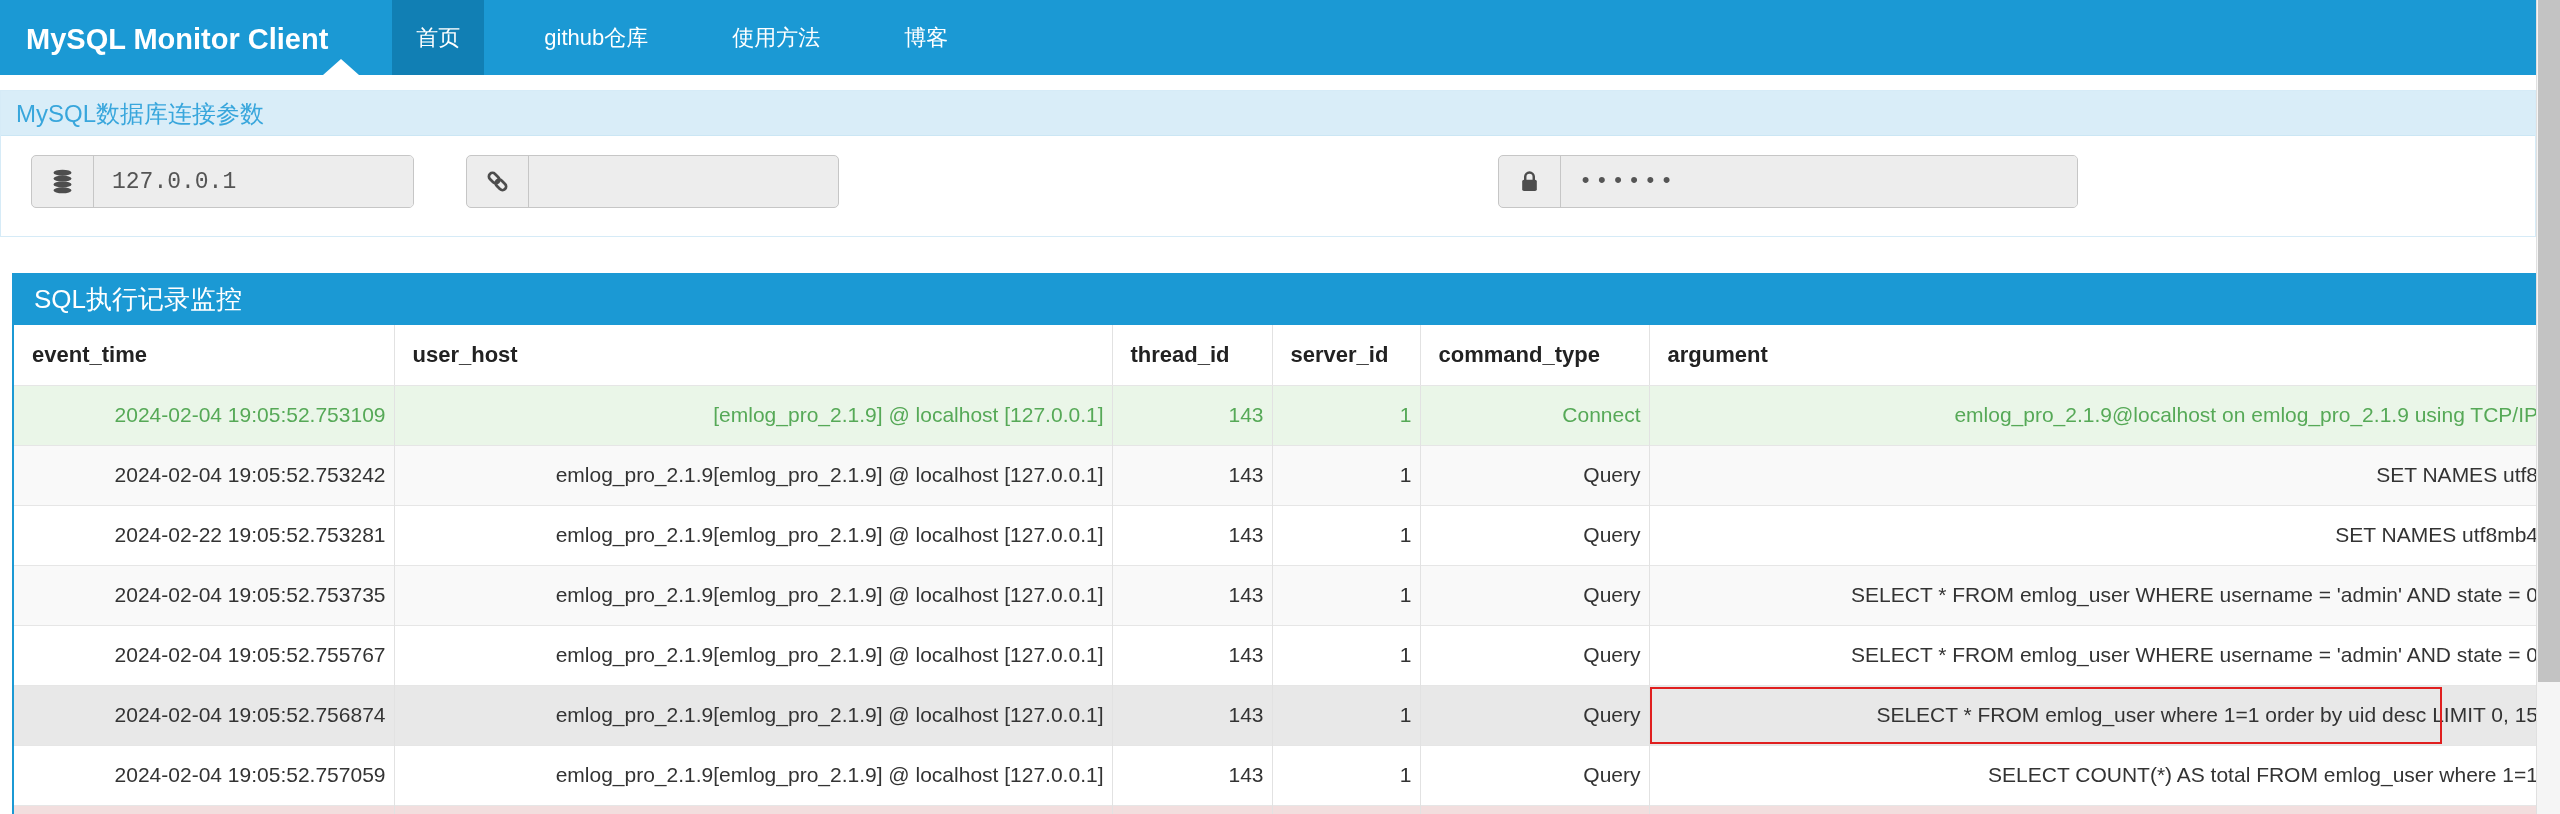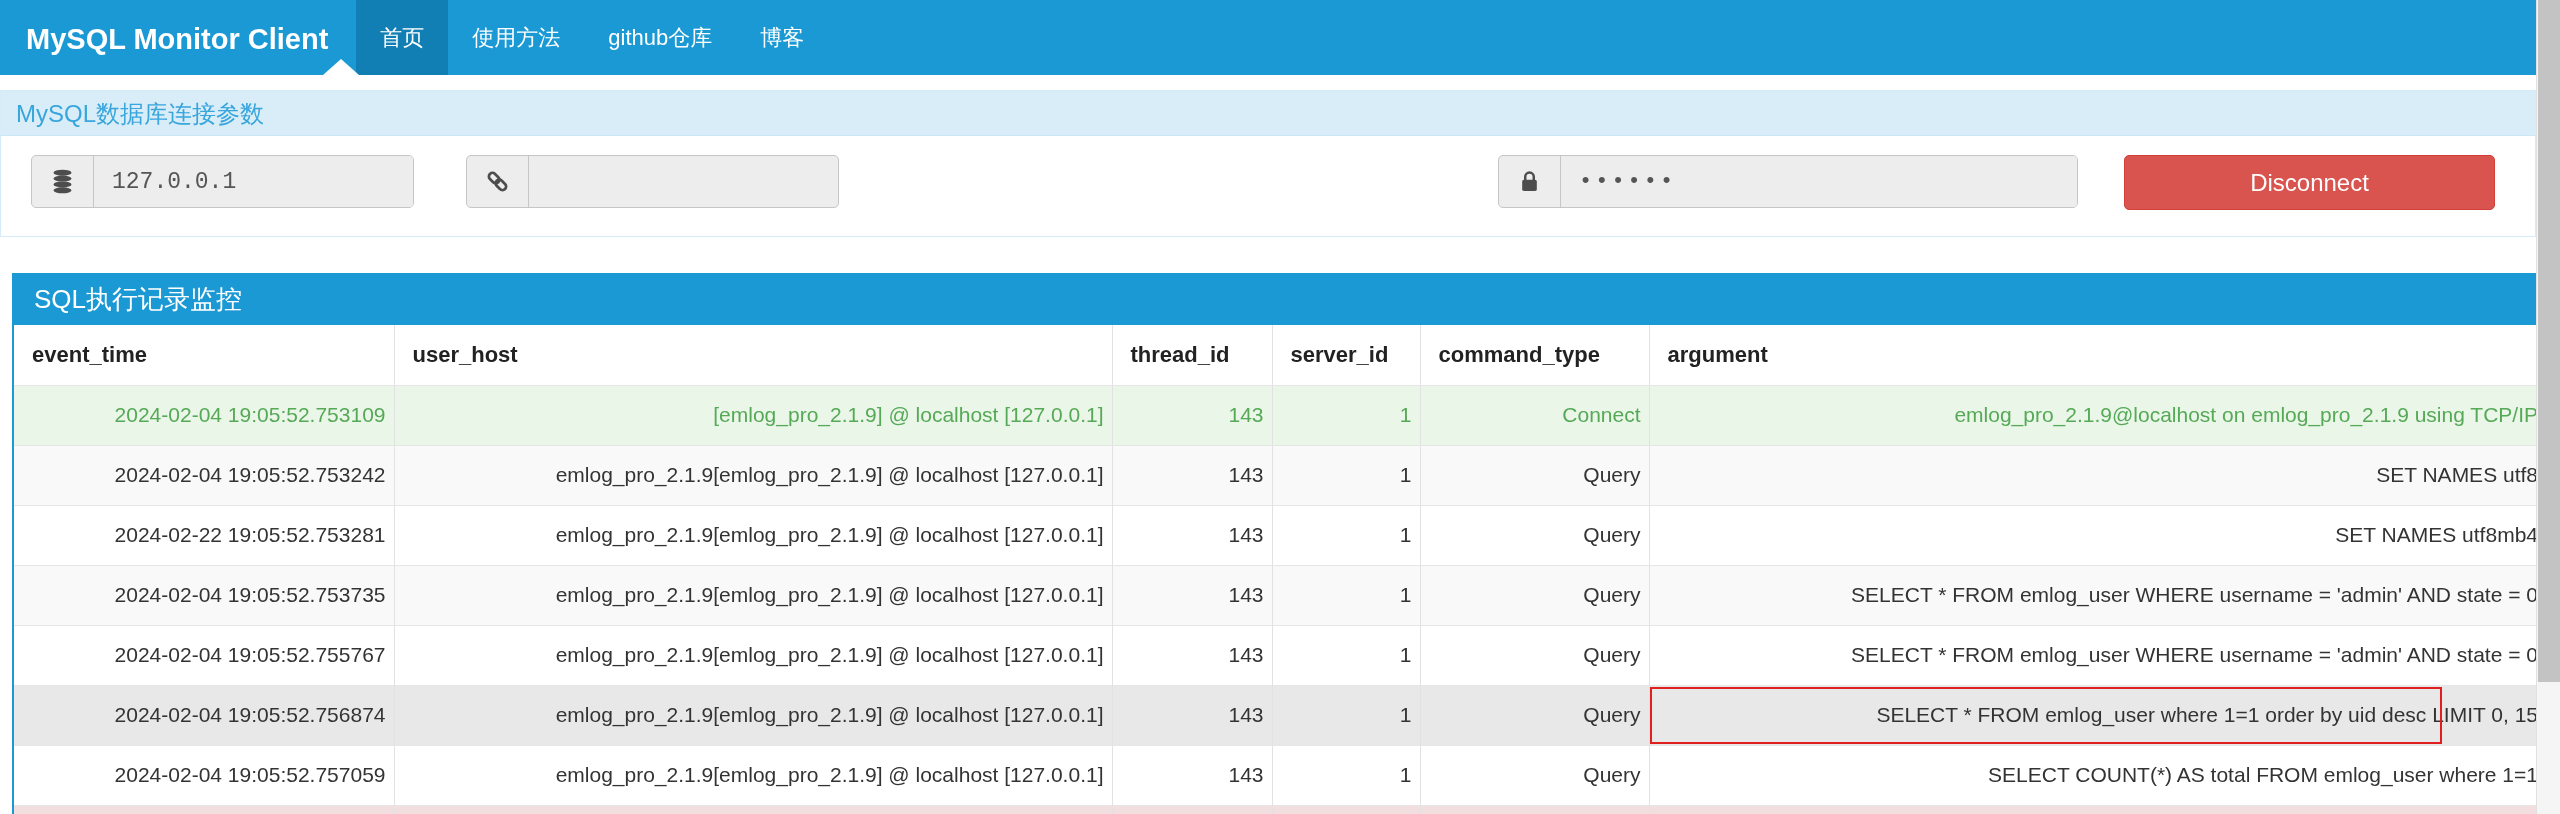--- a/index.html
+++ b/index.html
@@ -26,21 +26,21 @@
   .navbar{
     position:absolute;top:0;left:0;width:2560px;height:75px;
     background:var(--navbar-blue);display:flex;align-items:stretch;
   }
   .brand{
     color:#fff;font-size:29px;font-weight:bold;
     display:flex;align-items:center;padding:3px 28px 0 26px;cursor:pointer;
   }
   .nav-item{
     color:#fff;font-size:22px;display:flex;align-items:center;
-    padding:0 24px;cursor:pointer;text-decoration:none;
+    padding:0 24px;cursor:pointer;text-decoration:none;margin-left:36px;
   }
   .nav-item.active{background:var(--active-blue);}
   .nav-caret{
     position:absolute;left:323px;bottom:0;width:0;height:0;
     border-left:18px solid transparent;border-right:18px solid transparent;
     border-bottom:16px solid #fff;
   }
   
   .panel1{
     position:absolute;top:90px;left:0;width:2536px;height:147px;
@@ -120,22 +120,22 @@
   .scroll-thumb{
     position:absolute;top:0;left:1px;width:23px;height:682px;background:#c3c3c3;
   }
 </style>
 </head>
 <body>
 
 <div class="navbar">
   <div class="brand">MySQL Monitor Client</div>
   <a class="nav-item active">首页</a>
+  <a class="nav-item">github仓库</a>
   <a class="nav-item">使用方法</a>
-  <a class="nav-item">github仓库</a>
   <a class="nav-item">博客</a>
   <div class="nav-caret"></div>
 </div>
 
 <div class="panel1">
   <div class="panel1-header">MySQL数据库连接参数</div>
   <div class="panel1-body">
 
     <div class="input-group ig-host">
       <span class="addon">
@@ -164,21 +164,20 @@
     <div class="input-group ig-pass">
       <span class="addon">
         <svg viewBox="0 0 24 24">
           <path d="M8.2 11V7.8a3.8 3.8 0 017.6 0V11" fill="none" stroke="currentColor" stroke-width="2.2"></path>
           <rect x="5.5" y="10.5" width="13" height="10" rx="1.6" fill="currentColor"></rect>
         </svg>
       </span>
       <input type="text" value="••••••" style="">
     </div>
 
-    <button class="btn-disconnect">Disconnect</button>
   </div>
 </div>
 
 <div class="panel2">
   <div class="panel2-header">SQL执行记录监控</div>
   <table class="sql-table">
     <colgroup>
       <col style="width:380px">
         <col style="width:718px">
         <col style="width:160px">

